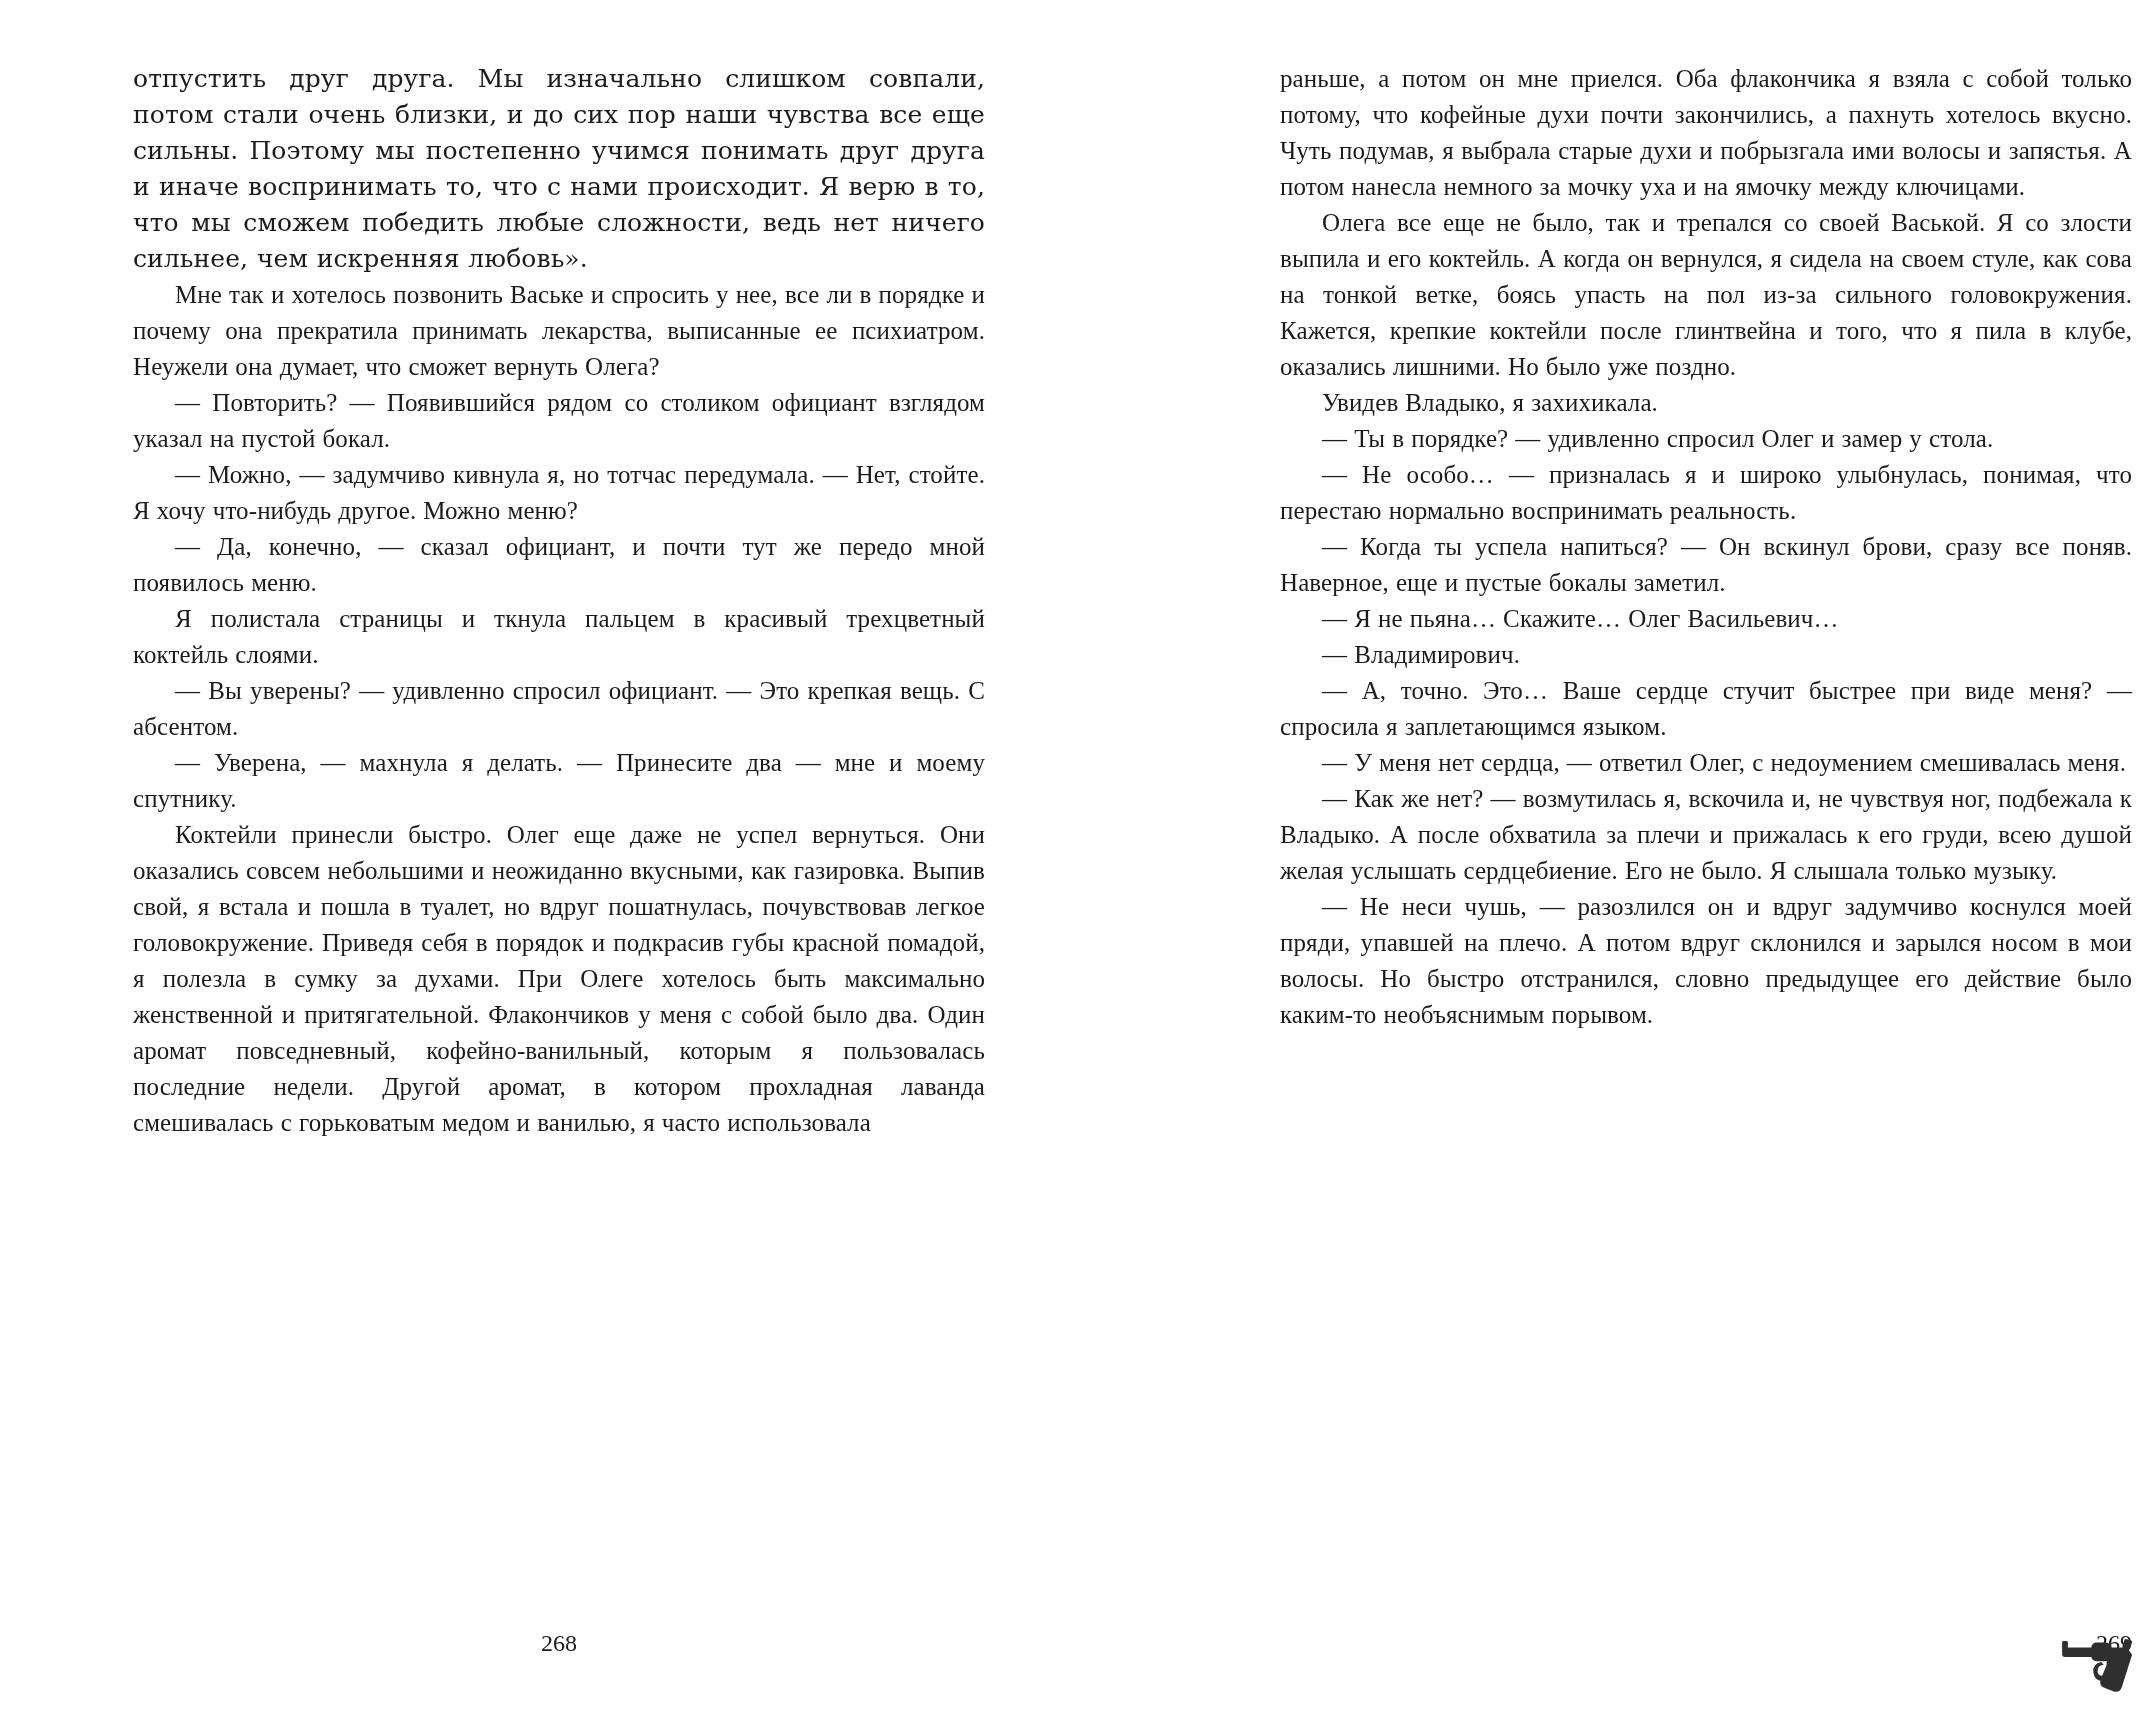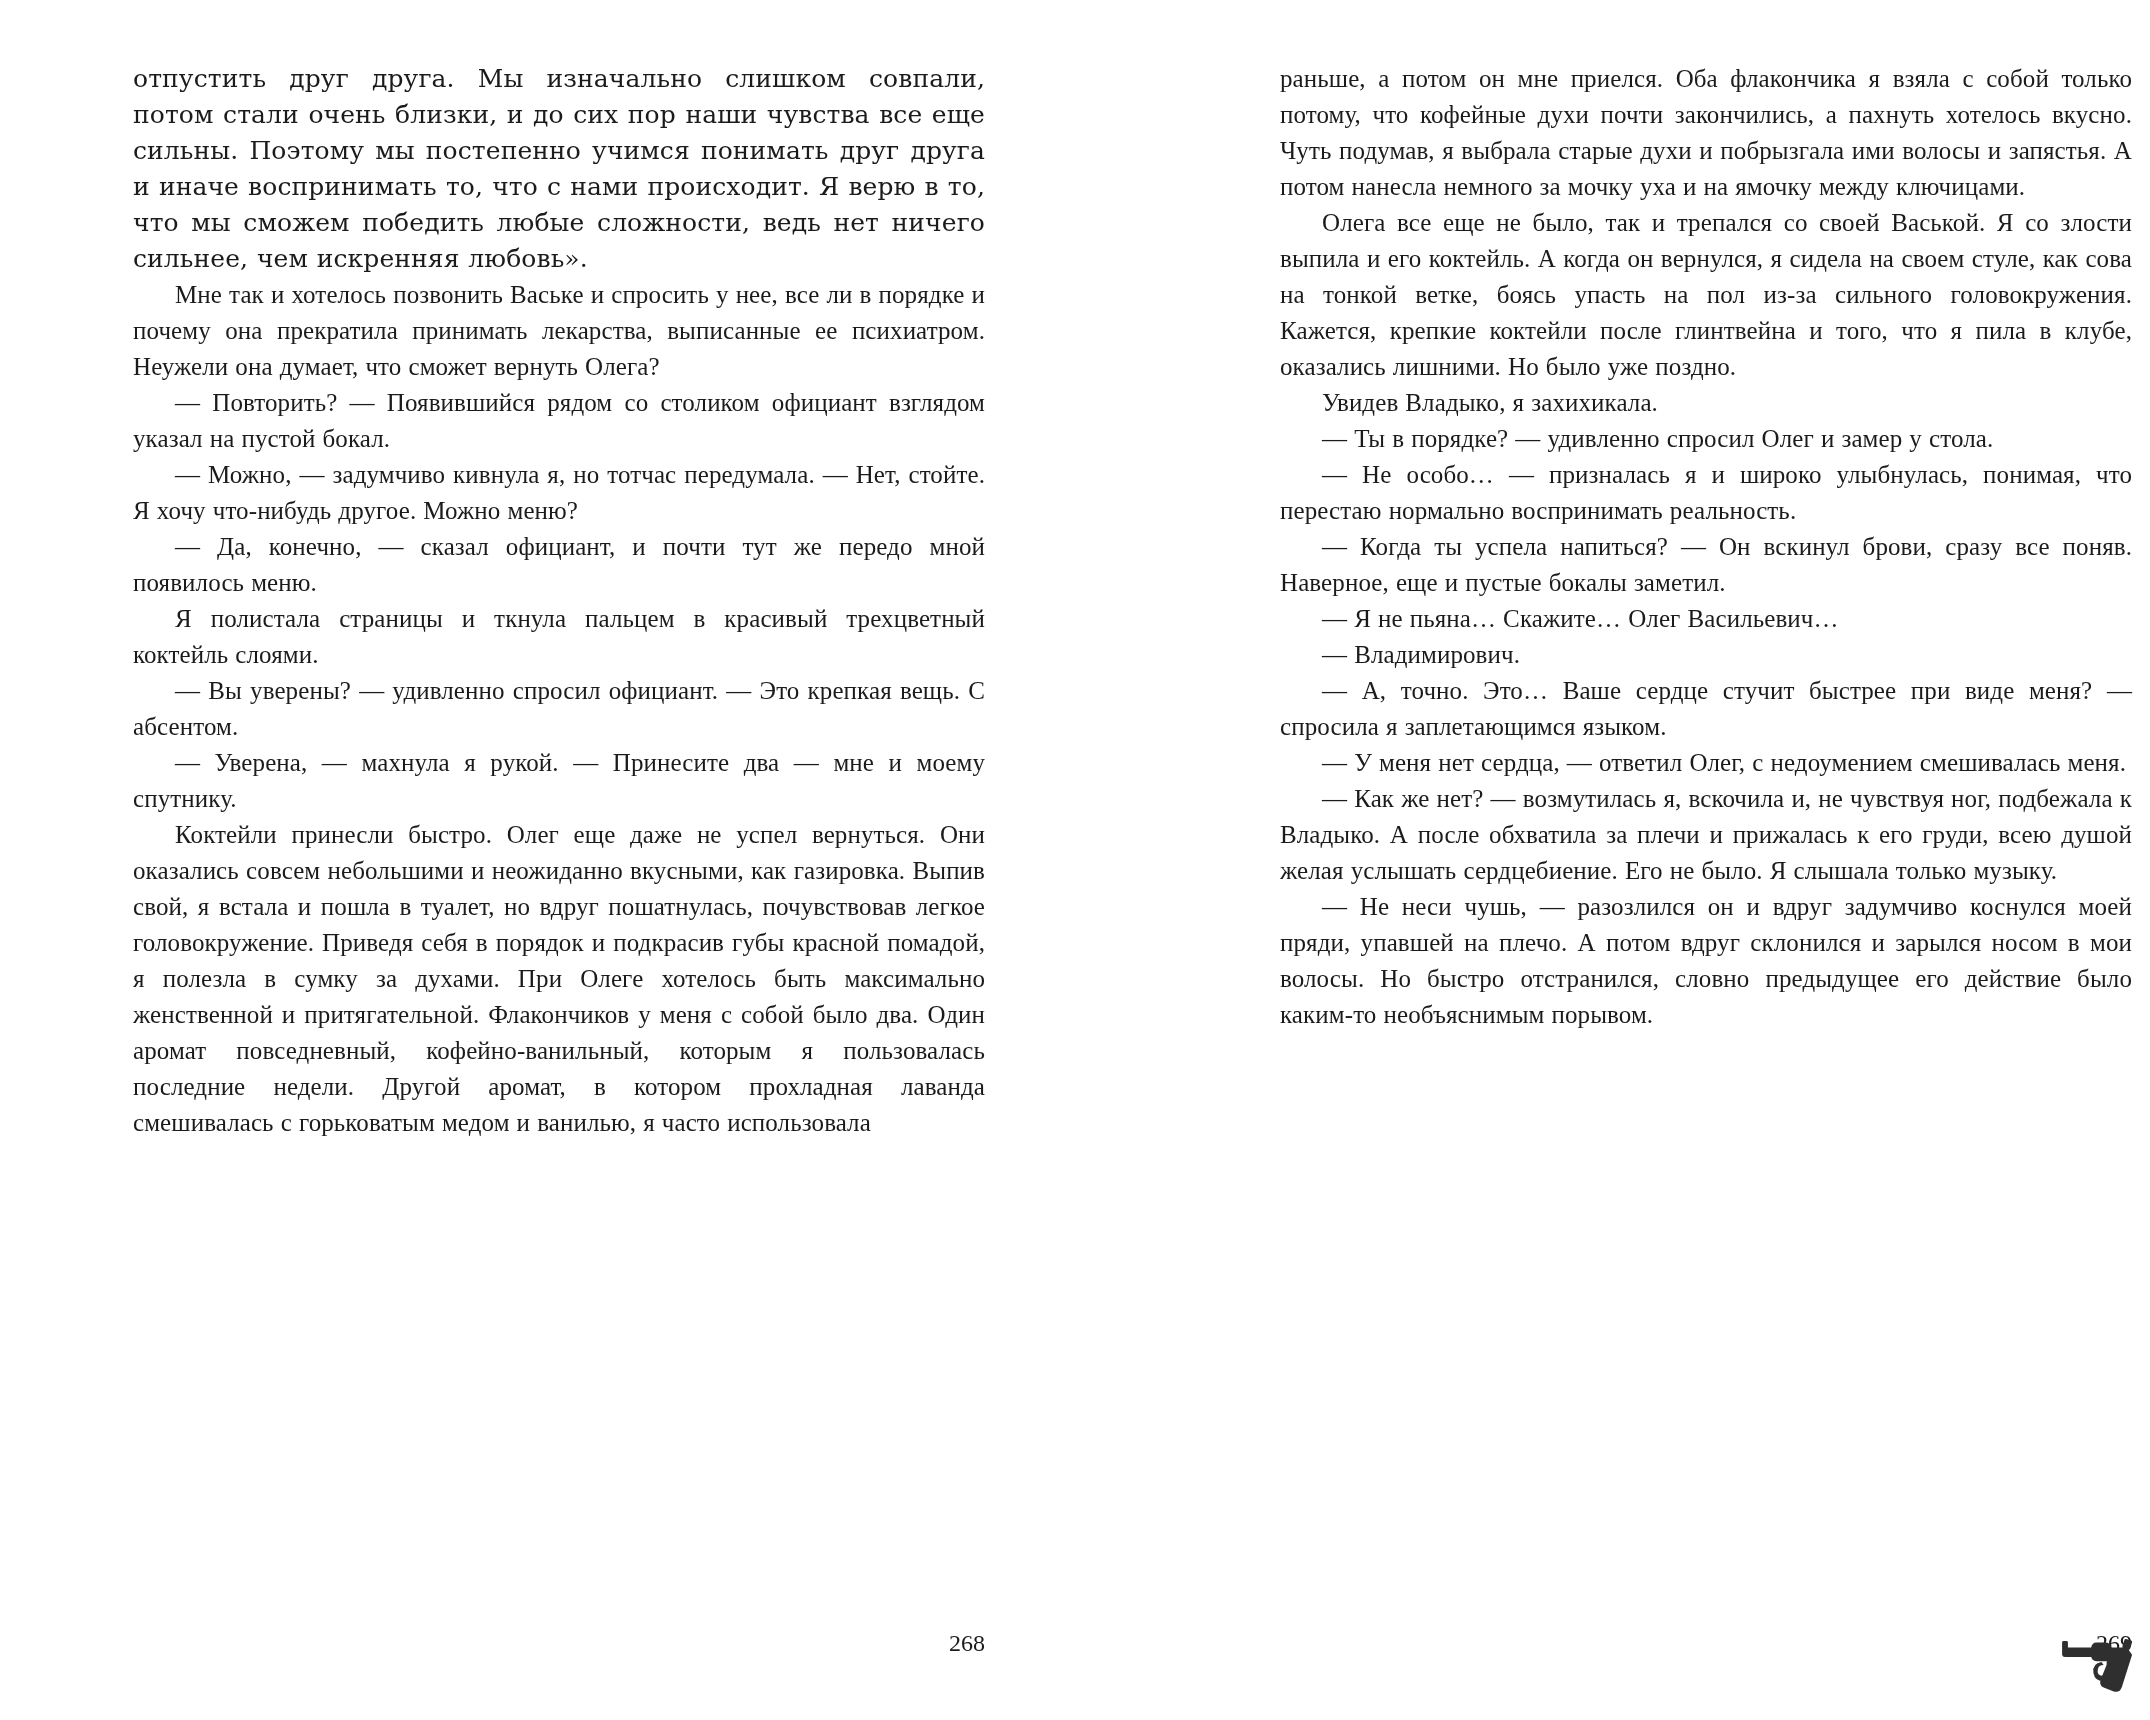--- a/index.html
+++ b/index.html
@@ -48,21 +48,21 @@
     font-family: "DejaVu Serif", "Liberation Serif", serif;
   }
 
   .folio {
     position: absolute;
     top: 1630px;
     font-size: 24px;
     text-align: center;
     color: #1b1b1b;
   }
-  .page.left  .folio { left: 133px; width: 852px; text-align: right; }
+  .page.left  .folio { left: 133px; width: 852px; }
   .page.right .folio { left: 205px; width: 852px; text-align: right; }
 
   .ornament {
     position: absolute;
     right: 10.2px;
     bottom: 20.4px;
     width: 82px;
     height: 70px;
   }
 </style>
@@ -73,21 +73,21 @@
 
   <div class="page left">
     <div class="text-block">
         <p class="para italic no-indent">отпустить друг друга. Мы изначально слишком совпали, потом стали очень близки, и до сих пор наши чувства все еще сильны. Поэтому мы постепенно учимся понимать друг друга и иначе воспринимать то, что с нами происходит. Я верю в то, что мы сможем победить любые сложности, ведь нет ничего сильнее, чем искренняя любовь».</p>
         <p class="para">Мне так и хотелось позвонить Ваське и спросить у нее, все ли в порядке и почему она прекратила принимать лекарства, выписанные ее психиатром. Неужели она думает, что сможет вернуть Олега?</p>
         <p class="para">— Повторить? — Появившийся рядом со столиком официант взглядом указал на пустой бокал.</p>
         <p class="para">— Можно, — задумчиво кивнула я, но тотчас передумала. — Нет, стойте. Я хочу что-нибудь другое. Можно меню?</p>
         <p class="para">— Да, конечно, — сказал официант, и почти тут же передо мной появилось меню.</p>
         <p class="para">Я полистала страницы и ткнула пальцем в красивый трехцветный коктейль слоями.</p>
         <p class="para">— Вы уверены? — удивленно спросил официант. — Это крепкая вещь. С абсентом.</p>
-        <p class="para">— Уверена, — махнула я рукой. — Принесите два — мне и моему спутнику.</p>
+        <p class="para">— Уверена, — махнула я делать. — Принесите два — мне и моему спутнику.</p>
         <p class="para">Коктейли принесли быстро. Олег еще даже не успел вернуться. Они оказались совсем небольшими и неожиданно вкусными, как газировка. Выпив свой, я встала и пошла в туалет, но вдруг пошатнулась, почувствовав легкое головокружение. Приведя себя в порядок и подкрасив губы красной помадой, я полезла в сумку за духами. При Олеге хотелось быть максимально женственной и притягательной. Флакончиков у меня с собой было два. Один аромат повседневный, кофейно-ванильный, которым я пользовалась последние недели. Другой аромат, в котором прохладная лаванда смешивалась с горьковатым медом и ванилью, я часто использовала</p>
       </div>
     <div class="folio">268</div>
   </div>
 
   <div class="page right">
     <div class="text-block">
         <p class="para no-indent">раньше, а потом он мне приелся. Оба флакончика я взяла с собой только потому, что кофейные духи почти закончились, а пахнуть хотелось вкусно. Чуть подумав, я выбрала старые духи и побрызгала ими волосы и запястья. А потом нанесла немного за мочку уха и на ямочку между ключицами.</p>
         <p class="para">Олега все еще не было, так и трепался со своей Васькой. Я со злости выпила и его коктейль. А когда он вернулся, я сидела на своем стуле, как сова на тонкой ветке, боясь упасть на пол из-за сильного головокружения. Кажется, крепкие коктейли после глинтвейна и того, что я пила в клубе, оказались лишними. Но было уже поздно.</p>
         <p class="para">Увидев Владыко, я захихикала.</p>

